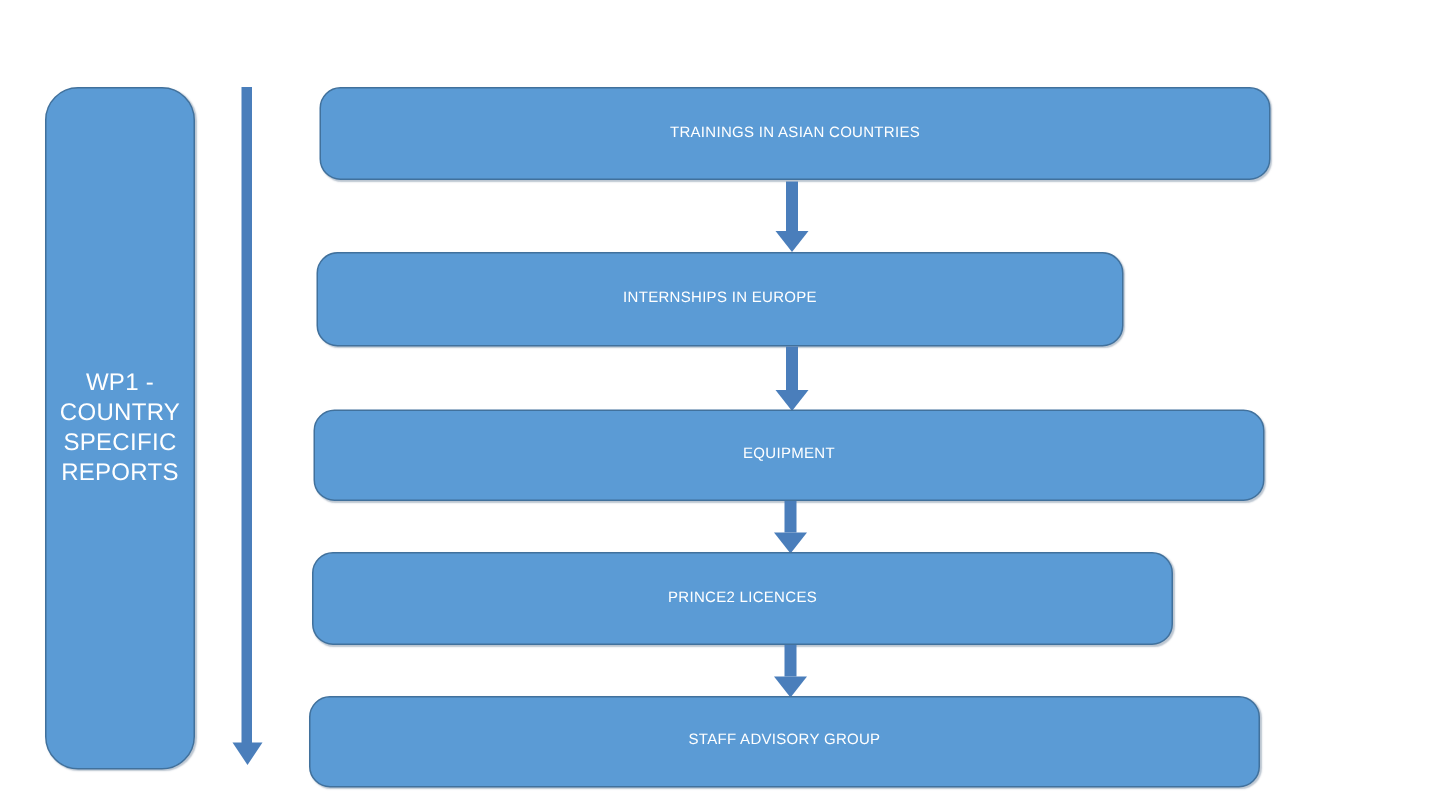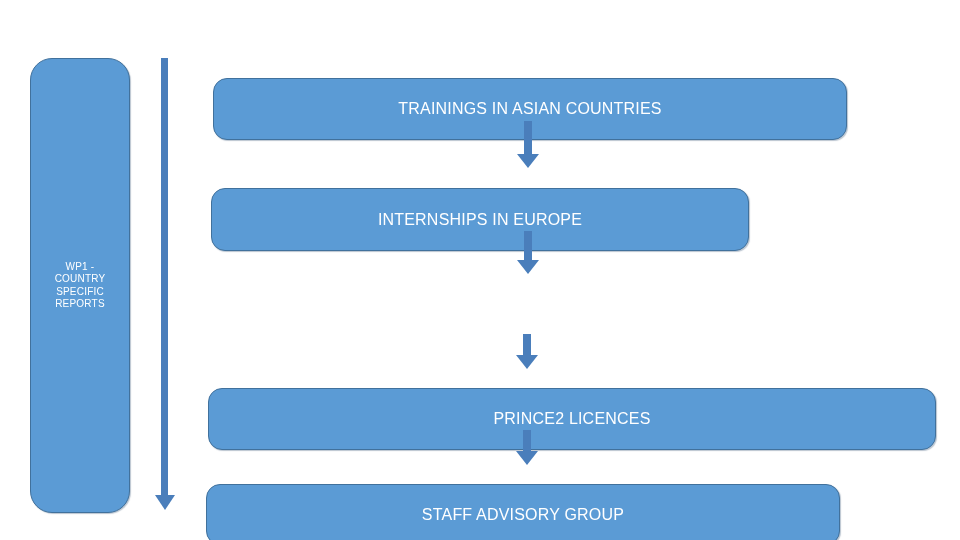--- a/index.html
+++ b/index.html
@@ -41,33 +41,32 @@
     white-space: pre-line;
   }
 
   
   #left-box {
     left: 30px;
     top: 58px;
     width: 100px;
     height: 455px;
     border-radius: 22px;
-    font-size: 10px;
+    font-size: 16px;
   }
   #left-box .box-label { padding: 0 4px; }
 
   
   .row-box {
-    font-size: 16px;
-    margin-top: 20px;
+    font-size: 10px;
   }
   #row-box-0 { left: 213px; top: 58px;  width: 634px; height: 62px; }
   #row-box-1 { left: 211px; top: 168px; width: 538px; height: 63px; }
   #row-box-2 { left: 209px; top: 273px; width: 634px; height: 61px; }
-  #row-box-3 { left: 208px; top: 368px; width: 728px; height: 62px; }
+  #row-box-3 { left: 208px; top: 368px; width: 574px; height: 62px; }
   #row-box-4 { left: 206px; top: 464px; width: 634px; height: 61px; justify-content: center; }
 
   
   .down-arrow {
     position: absolute;
     width: 22px;
   }
   .down-arrow .shaft {
     position: absolute;
     left: 7px;
@@ -149,20 +148,23 @@
 
   <div class="box row-box" id="row-box-1">
     <span class="box-label">INTERNSHIPS IN EUROPE</span>
   </div>
 
   <div class="down-arrow" id="arrow-1">
     <div class="shaft"></div>
     <div class="head"></div>
   </div>
 
+  <div class="box row-box" id="row-box-2">
+    <span class="box-label">EQUIPMENT</span>
+  </div>
 
   <div class="down-arrow" id="arrow-2">
     <div class="shaft"></div>
     <div class="head"></div>
   </div>
 
   <div class="box row-box" id="row-box-3">
     <span class="box-label">PRINCE2 LICENCES</span>
   </div>
 

